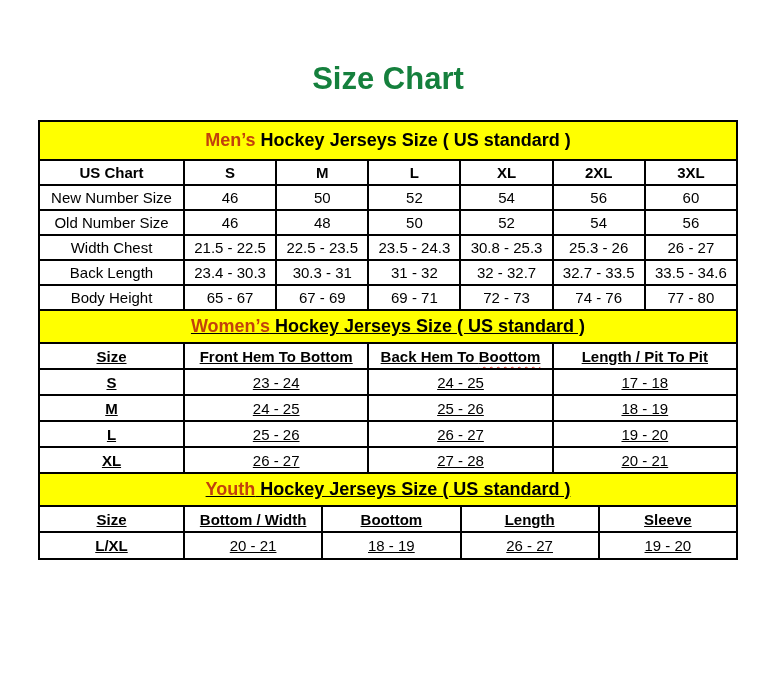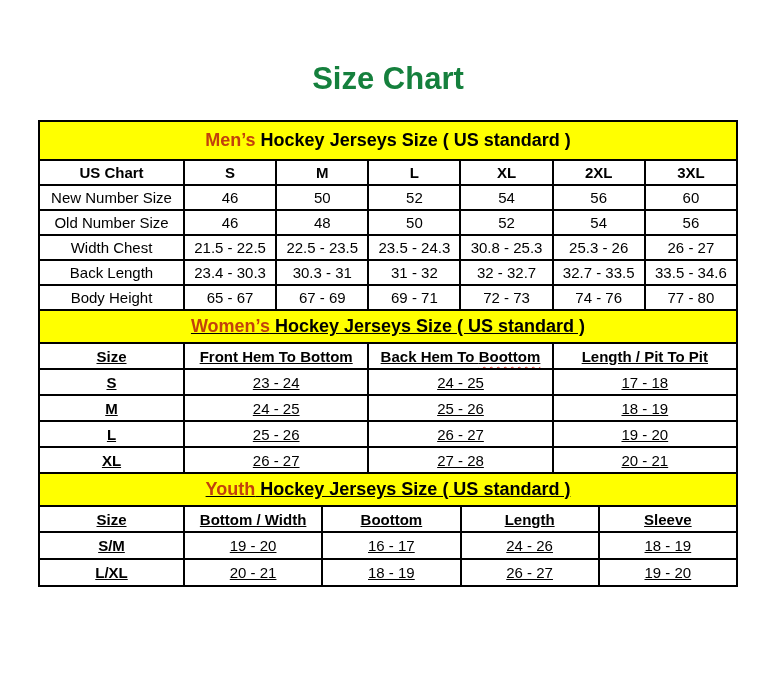--- a/index.html
+++ b/index.html
@@ -194,27 +194,20 @@
             <td colspan="5"><span class="hl">Youth</span><span> Hockey Jerseys Size ( US standard )</span></td>
           </tr>
           <tr class="head">
             <th>Size</th>
             <th>Bottom / Width</th>
             <th>Boottom</th>
             <th>Length</th>
             <th>Sleeve</th>
           </tr>
           <tr class="data bold-label">
-            <td>S/M</td>
-            <td>19 - 20</td>
-            <td>16 - 17</td>
-            <td>24 - 26</td>
-            <td>18 - 19</td>
-          </tr>
-          <tr class="data bold-label">
             <td>L/XL</td>
             <td>20 - 21</td>
             <td>18 - 19</td>
             <td>26 - 27</td>
             <td>19 - 20</td>
           </tr>
         </tbody>
       </table>
   </div>
 </div>

